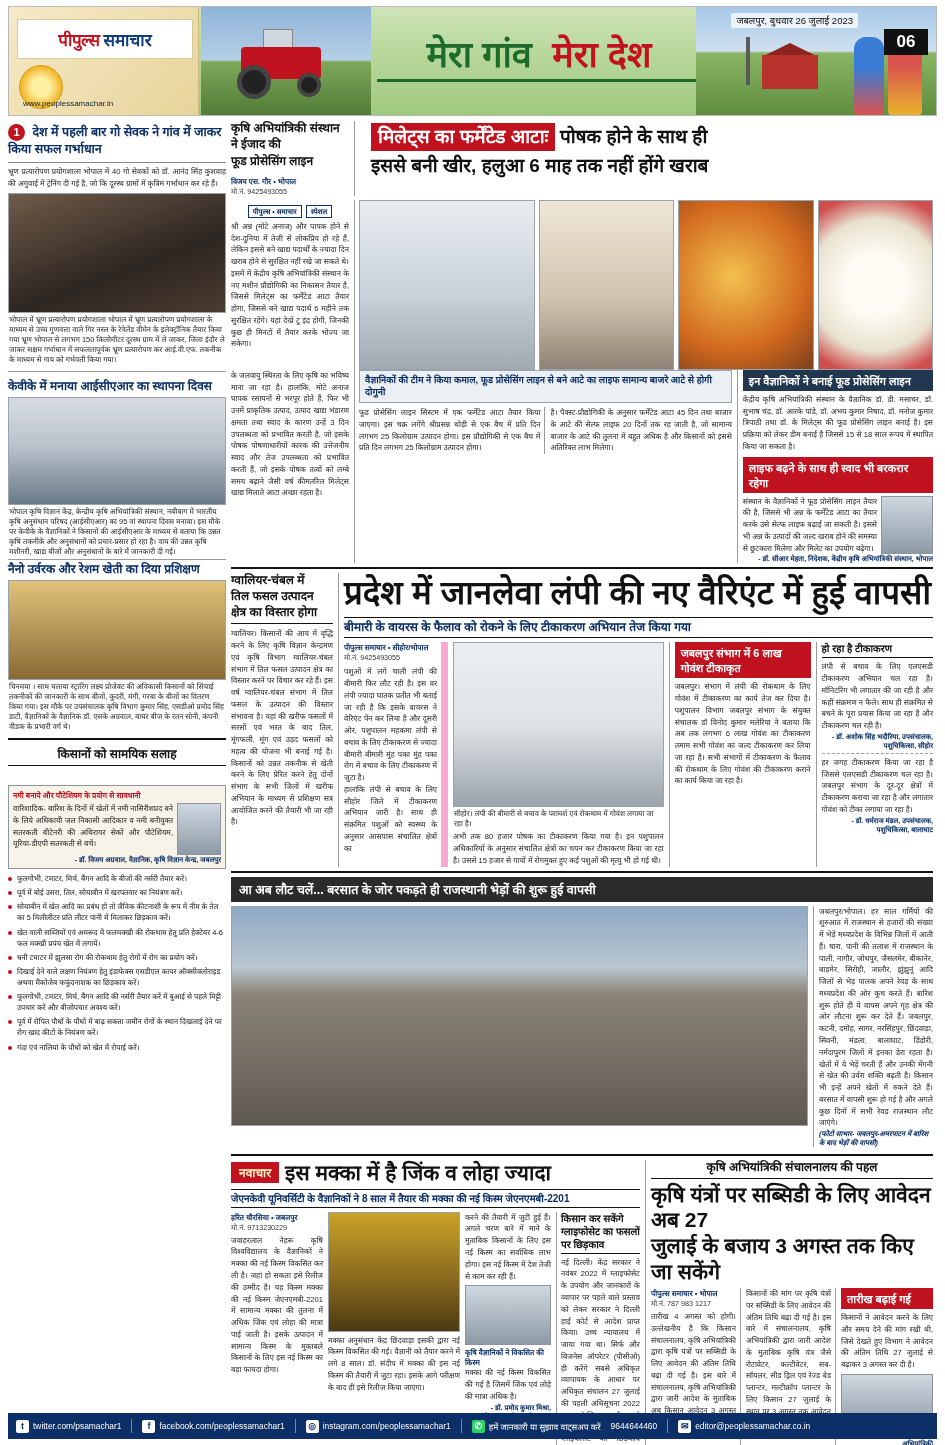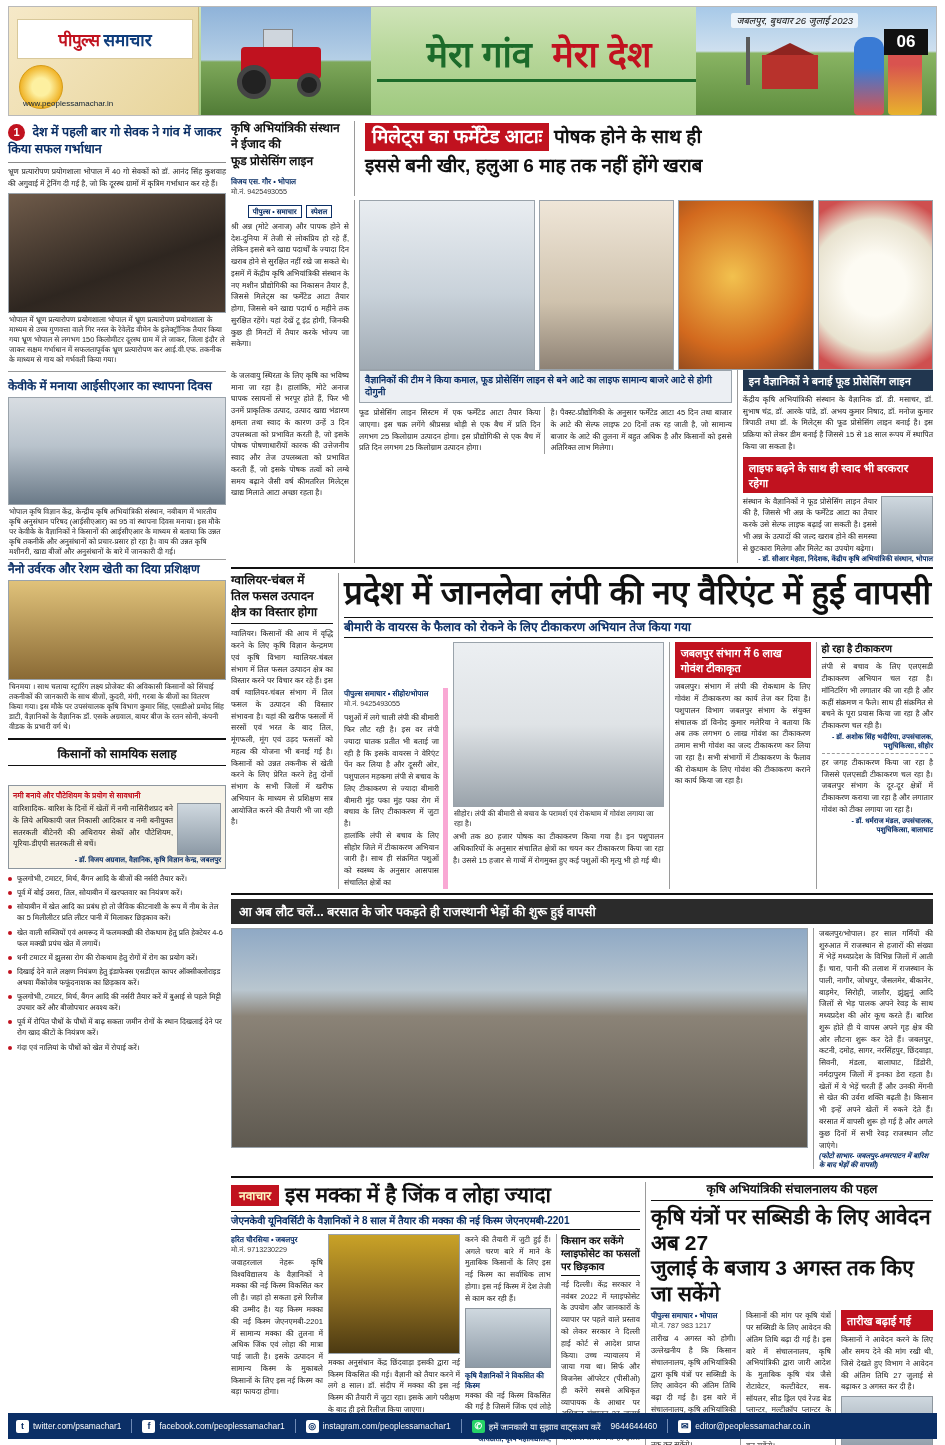--- a/index.html
+++ b/index.html
@@ -55,21 +55,21 @@
     position:absolute; right:0; top:0; width:240px; height:110px;
     background:linear-gradient(to bottom,#a7c9e8 0%,#cfe0ef 40%,#89b463 42%,#5e8d3e 100%);
   }
   .barn { position:absolute; right:118px; top:48px; width:56px; height:34px; background:#b8322c; }
   .barn-roof { position:absolute; right:112px; top:36px; width:68px; height:14px; background:#8e2420; clip-path:polygon(8% 100%,50% 0,92% 100%); }
   .mill { position:absolute; right:186px; top:30px; width:4px; height:48px; background:#5a5a5a;}
   .lady { position:absolute; right:14px; top:24px; width:34px; height:84px; background:linear-gradient(to bottom,#d9534f 40%,#e8b32c 100%); border-radius:14px 14px 4px 4px;}
   .lady2 { position:absolute; right:52px; top:30px; width:30px; height:78px; background:linear-gradient(to bottom,#3a7bd5 40%,#d9534f 100%); border-radius:12px 12px 4px 4px;}
   .mh-date {
     position:absolute; right:78px; top:6px; font-size:9.5px; color:#111; background:rgba(255,255,255,.75);
-    padding:1px 5px; border-radius:2px;font-style:italic;
+    padding:1px 5px; border-radius:2px;
   }
   .mh-pageno {
     position:absolute; right:8px; top:22px; width:44px; height:26px; background:#111; color:#fff;
     font-size:17px; font-weight:bold; display:flex; align-items:center; justify-content:center;
   }
 
   
   .grid { display:flex; gap:5px; margin-top:5px; }
   .col { display:flex; flex-direction:column; gap:4px; }
   .c1 { width:218px; }
@@ -256,21 +256,21 @@
           <div class="advice-li">फूलगोभी, टमाटर, मिर्च, बैंगन आदि की नर्सरी तैयार करें में बुआई से पहले मिट्टी उपचार करें और बीजोपचार अवश्य करें।</div>
           <div class="advice-li">पूर्व में रोपित पौधों के पौधों में बाढ़ सकता जमीन रोगों के स्थान दिखलाई देने पर रोग खाद कीटों के नियंत्रण करें।</div>
           <div class="advice-li">गंदा एवं नालियां के पौधों को खेत में रोपाई करें।</div>
         </div>
       </div>
     </div>
 
     <div class="col c2">
 
       <div>
-        <div style="display:flex;gap:10px;">
+        <div style="display:flex;gap:16px;">
           <div style="width:124px;flex:0 0 auto;border-right:1px solid #9a9a9a;padding-right:5px;">
             <div class="headline-s" style="color:#111;">कृषि अभियांत्रिकी संस्थान ने ईजाद की</div>
             <div class="headline-s" style="color:#111;margin-top:2px;">फूड प्रोसेसिंग लाइन</div>
             <div class="byline" style="margin-top:6px;">विजय एस. गौर • भोपाल</div>
             <div class="byline2">मो.नं. 9425493055</div>
           </div>
           <div style="flex:1;">
             <div class="lead-head">
               <span class="lead-red">मिलेट्स का फर्मेंटेड आटाः</span>
               <span class="lead-blk">पोषक होने के साथ ही</span>
@@ -338,21 +338,21 @@
             <div class="headline-s">तिल फसल उत्पादन</div>
             <div class="headline-s" style="border-bottom:1px solid #111;padding-bottom:3px;">क्षेत्र का विस्तार होगा</div>
             <div class="body-text" style="margin-top:4px;">ग्वालियर। किसानों की आय में वृद्धि करने के लिए कृषि विज्ञान केन्द्रमण एवं कृषि विभाग ग्वालियर-चंबल संभाग में तिल फसल उत्पादन क्षेत्र का विस्तार करने पर विचार कर रहे हैं। इस वर्ष ग्वालियर-चंबल संभाग में तिल फसल के उत्पादन की विस्तार संभावना है। यहां की खरीफ फसलों में सरसों एवं भरत के बाद तिल, मूंगफली, मूंग एवं उड़द फसलों को महत्व की योजना भी बनाई गई है। किसानों को उन्नत तकनीक से खेती करने के लिए प्रेरित करने हेतु दोनों संभाग के सभी जिलों में खरीफ अभियान के माध्यम से प्रशिक्षण सत्र आयोजित करने की तैयारी भी जा रही है।</div>
           </div>
 
           <div style="flex:1;">
             <div class="headline-xl">प्रदेश में जानलेवा लंपी की नए वैरिएंट में हुई वापसी</div>
             <div class="headline-s" style="color:#0b2f66;border-top:1px solid #111;border-bottom:1px solid #111;margin-top:3px;padding:2px 0;">बीमारी के वायरस के फैलाव को रोकने के लिए टीकाकरण अभियान तेज किया गया</div>
 
             <div style="display:flex;gap:5px;margin-top:4px;">
-              <div style="width:104px;flex:0 0 auto;border-right:5px solid #f9a8d4;padding-right:4px;margin-top:46px;">
+              <div style="width:104px;flex:0 0 auto;border-right:7px solid #f9a8d4;padding-right:4px;">
                 <div class="byline">पीपुल्स समाचार • सीहोर/भोपाल</div>
                 <div class="byline2">मो.नं. 9425493055</div>
                 <div class="body-text" style="margin-top:4px;">पशुओं में लगे चाली लंपी की बीमारी फिर लौट रही है। इस वर लंपी ज्यादा घातक प्रतीत भी बताई जा रही है कि इसके वायरस ने वेरिएंट पेंन कर लिया है और दूसरी ओर, पशुपालन महकमा लंपी से बचाव के लिए टीकाकरण से ज्यादा बीमारी बीमारी मुंह पका मुंह पका रोग में बचाव के लिए टीकाकरण में जुटा है।</div>
                 <div class="body-text">हालांकि लंपी से बचाव के लिए सीहोर जिले में टीकाकरण अभियान जारी है। साथ ही संक्रमित पशुओं को स्वस्थ्य के अनुसार आसपास संचालित क्षेत्रों का</div>
               </div>
               <div style="flex:1.55;">
                 <div class="photo ph-cow2" style="height:165px;"></div>
                 <div class="cap">सीहोर। लंपी की बीमारी से बचाव के परामर्श एवं रोकथाम में गोवंश लगाया जा रहा है।</div>
                 <div class="body-text">अभी तक 80 हजार पोषक का टीकाकरण किया गया है। इन पशुपालन अधिकारियों के अनुसार संचालित क्षेत्रों का चयन कर टीकाकरण किया जा रहा है। उससे 15 हजार से गायों में रोगमुक्त हुए कई पशुओं की मृत्यु भी हो गई थी।</div>
               </div>

